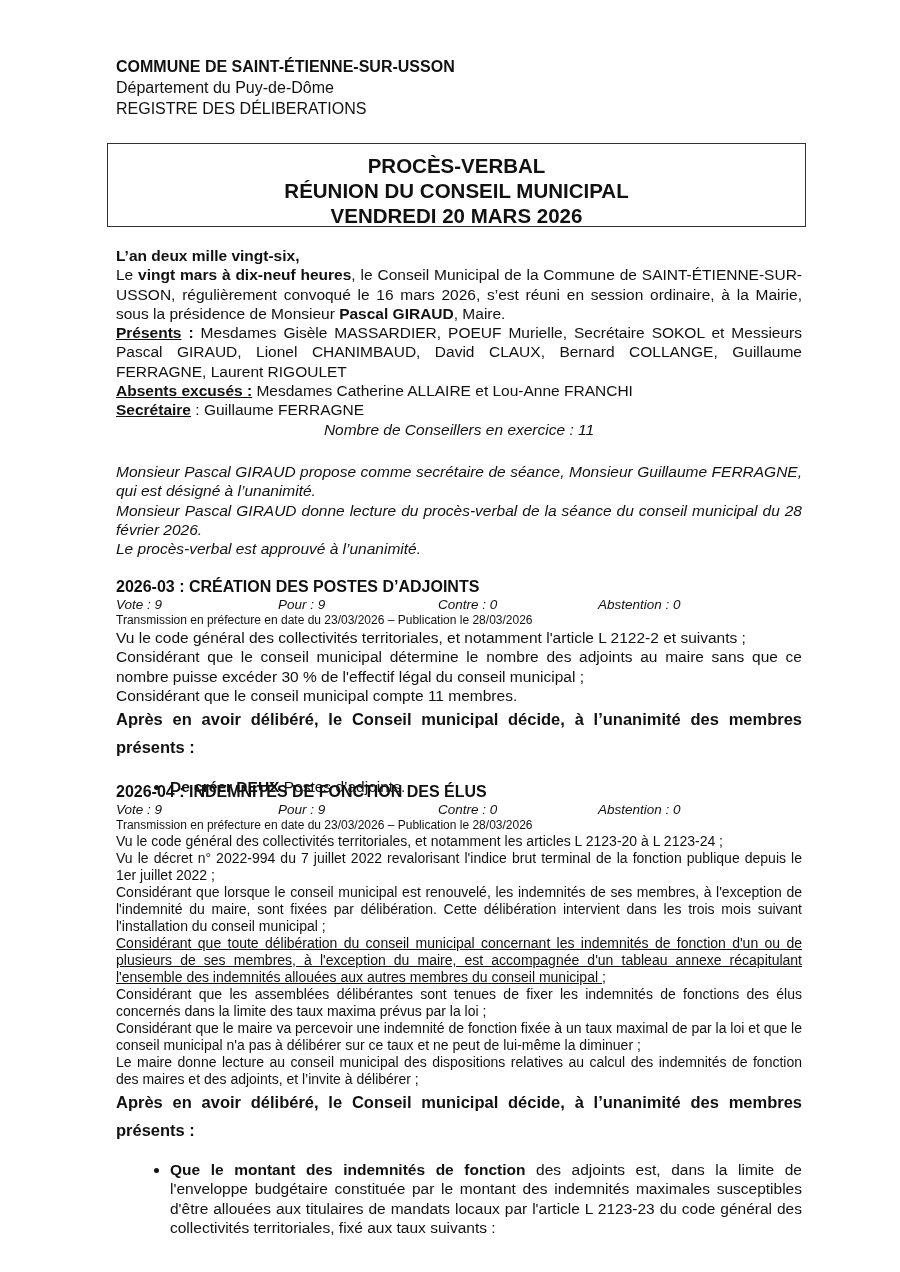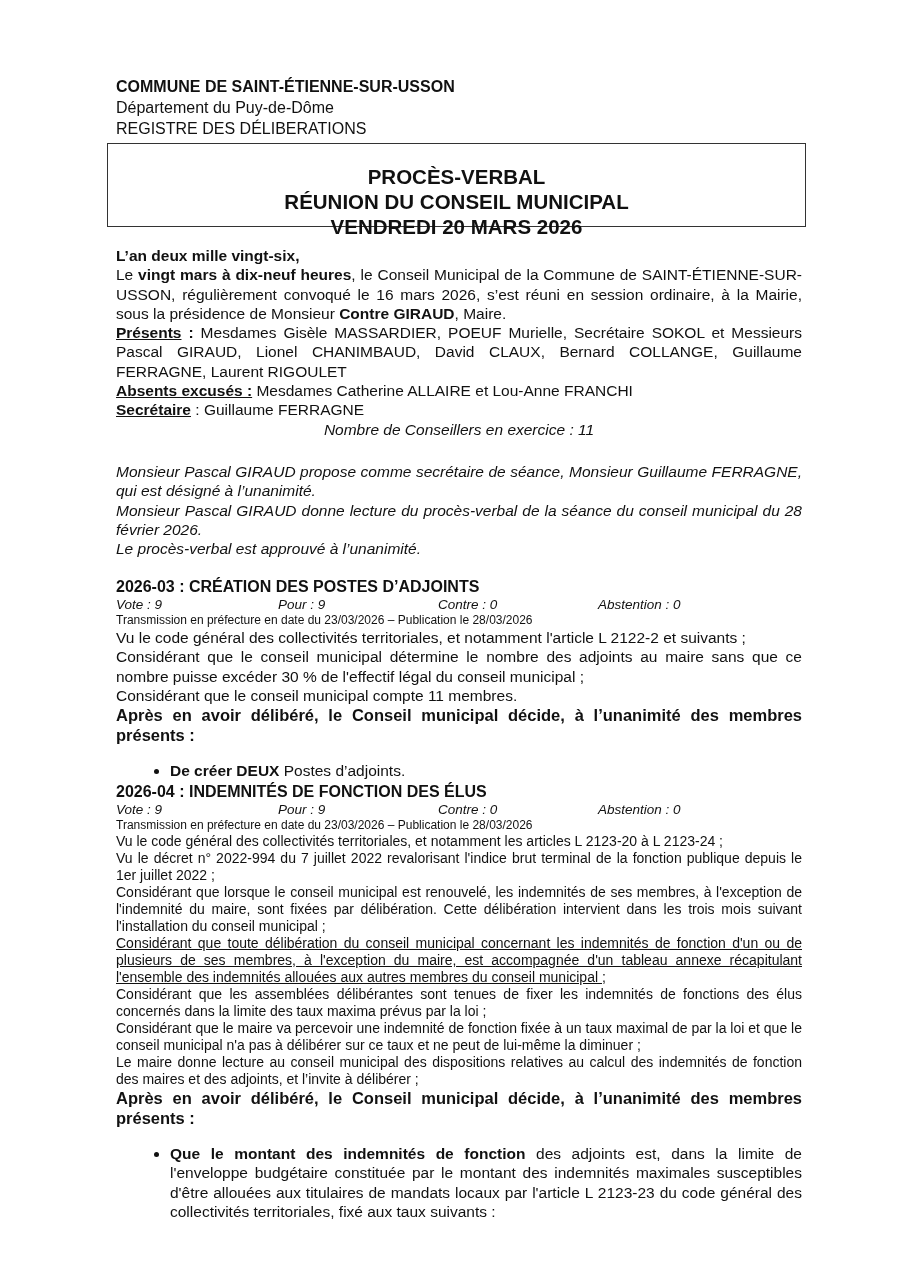--- a/index.html
+++ b/index.html
@@ -1,34 +1,34 @@
 <!DOCTYPE html>
 <html><head>
 <meta charset="utf-8">
 <style>
   html, body { margin: 0; padding: 0; background: #ffffff; }
   body { width: 900px; height: 1272px; position: relative; overflow: hidden;
          font-family: "Liberation Sans", sans-serif; color: #111; }
-  .page { position: absolute; left: 116px; top: 76px; width: 686px; }
+  .page { position: absolute; left: 116px; top: 56px; width: 686px; }
   .hdr { font-size: 16px; line-height: 21px; }
   .hdr .b { font-weight: bold; }
   .titlebox { position: absolute; left: 107px; top: 143px; width: 699px; height: 84px;
               border: 1px solid #333; text-align: center; font-weight: bold;
-              font-size: 20.5px; line-height: 25px; padding-top: 20px; box-sizing: border-box; }
+              font-size: 20.5px; line-height: 25px; padding-top: 9px; box-sizing: border-box; }
   .p { font-size: 15.5px; line-height: 19.3px; text-align: justify; }
   .small { font-size: 12px; line-height: 15px; }
   .it { font-style: italic; }
   .b { font-weight: bold; }
   .u { text-decoration: underline; }
   .center { text-align: center; }
   .vote { display: flex; font-style: italic; font-size: 13.5px; line-height: 17px; }
   .vote span { display: inline-block; }
   .vote .c1 { width: 162px; } .vote .c2 { width: 160px; } .vote .c3 { width: 160px; }
   .sec-title { font-weight: bold; font-size: 16px; line-height: 19px; }
-  .decide { font-weight: bold; font-size: 16.5px; line-height: 20px; text-align: justify; }
+  .decide { font-weight: bold; font-size: 16.5px; line-height: 28px; text-align: justify; }
   ul { margin: 16px 0 0 0; padding-left: 54px; }
   li { font-size: 15.5px; line-height: 19.3px; text-align: justify; }
 </style>
 </head>
 <body>
 
 <div class="page">
   <div class="hdr">
     <div class="b">COMMUNE DE SAINT-ÉTIENNE-SUR-USSON</div>
     <div>Département du Puy-de-Dôme</div>
@@ -37,21 +37,21 @@
 </div>
 
 <div class="titlebox">
   <div>PROCÈS-VERBAL</div>
   <div>RÉUNION DU CONSEIL MUNICIPAL</div>
   <div>VENDREDI 20 MARS 2026</div>
 </div>
 
 <div class="page" style="top:246px;">
   <div class="p b">L’an deux mille vingt-six,</div>
-  <div class="p"><span>Le </span><span class="b">vingt mars à dix-neuf heures</span><span>, le Conseil Municipal de la Commune de SAINT-ÉTIENNE-SUR-USSON, régulièrement convoqué le 16 mars 2026, s’est réuni en session ordinaire, à la Mairie, sous la présidence de Monsieur </span><span class="b">Contre GIRAUD</span><span>, Maire.</span></div>
+  <div class="p"><span>Le </span><span class="b">vingt mars à dix-neuf heures</span><span>, le Conseil Municipal de la Commune de SAINT-ÉTIENNE-SUR-USSON, régulièrement convoqué le 16 mars 2026, s’est réuni en session ordinaire, à la Mairie, sous la présidence de Monsieur </span><span class="b">Pascal GIRAUD</span><span>, Maire.</span></div>
   <div class="p"><span class="b u">Présents</span><span class="b"> : </span><span>Mesdames Gisèle MASSARDIER, POEUF Murielle, Secrétaire SOKOL et Messieurs Pascal GIRAUD, Lionel CHANIMBAUD, David CLAUX, Bernard COLLANGE, Guillaume FERRAGNE, Laurent RIGOULET</span></div>
   <div class="p"><span class="b u">Absents excusés :</span><span> Mesdames Catherine ALLAIRE et Lou-Anne FRANCHI</span></div>
   <div class="p"><span class="b u">Secrétaire</span><span> : Guillaume FERRAGNE</span></div>
   <div class="p it center">Nombre de Conseillers en exercice : 11</div>
 </div>
 
 <div class="page" style="top:462px;">
   <div class="p it">Monsieur Pascal GIRAUD propose comme secrétaire de séance, Monsieur Guillaume FERRAGNE, qui est désigné à l’unanimité.</div>
   <div class="p it">Monsieur Pascal GIRAUD donne lecture du procès-verbal de la séance du conseil municipal du 28 février 2026.</div>
   <div class="p it">Le procès-verbal est approuvé à l’unanimité.</div>

